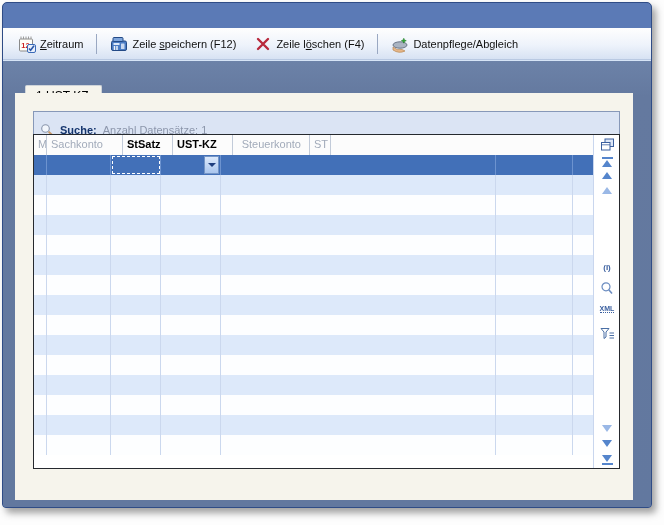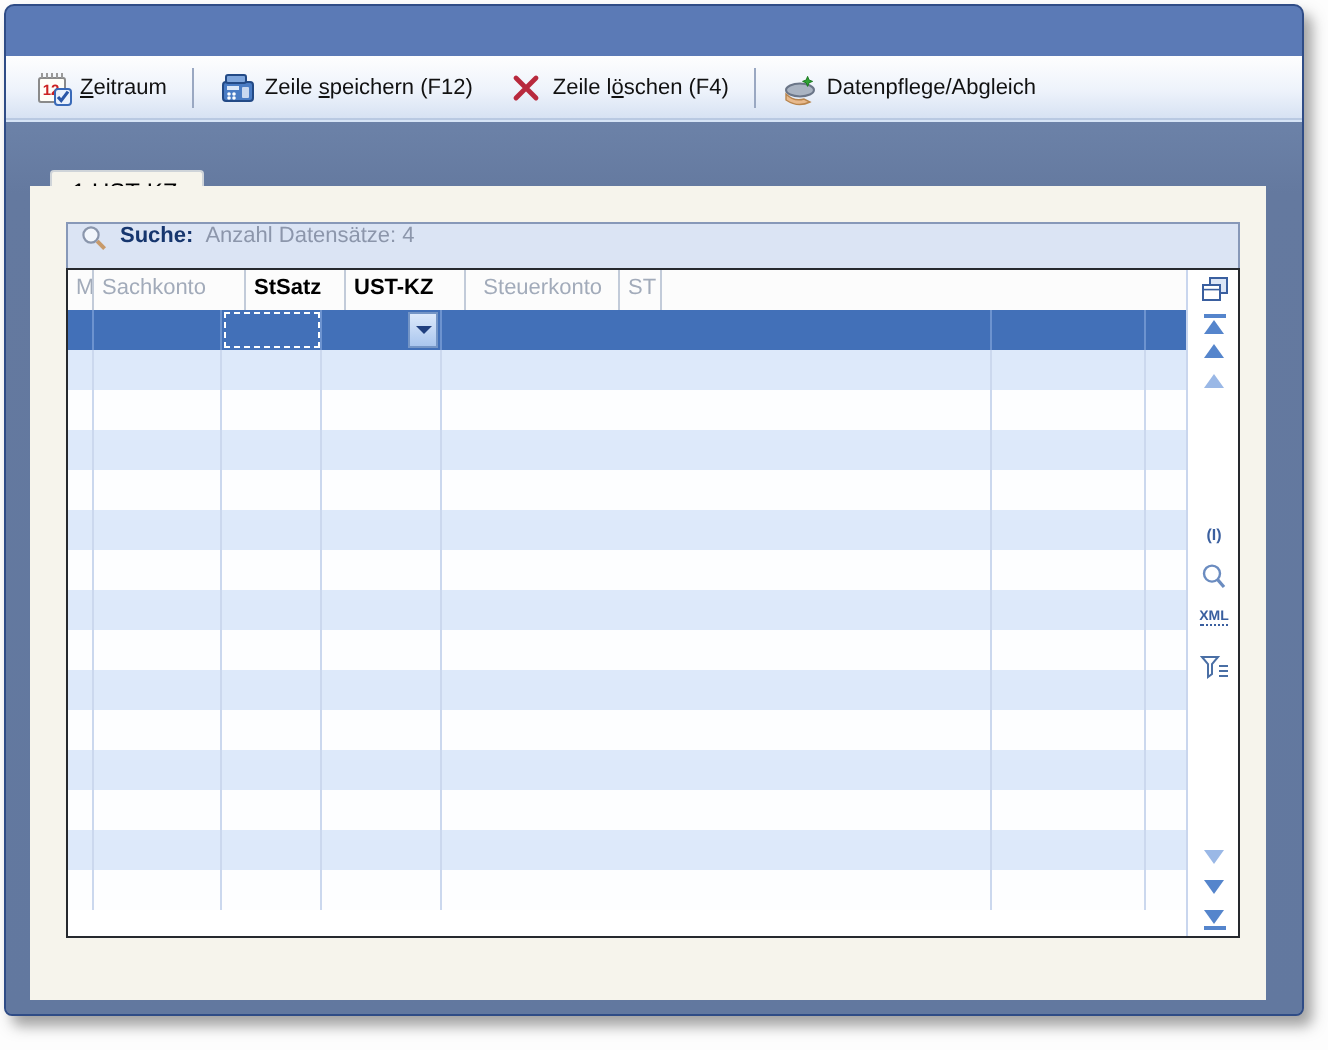--- a/index.html
+++ b/index.html
@@ -55,21 +55,21 @@
   }
   .panel {
     position:absolute; left:12px; top:32px; width:618px; height:407px;
     background:#f6f4ec;
   }
 
   
   .searchbar {
     position:absolute; left:18px; top:18px; width:587px; height:38px;
     background:#dbe4f4; border:1px solid #8798b8; border-bottom-color:#9daec8;
-    display:flex; align-items:flex-start; padding:0 6px; gap:6px;
+    display:flex; align-items:center; padding:0 6px; gap:6px;
   }
   .search-label { font-size:11px; font-weight:bold; color:#16366e; }
   .search-input { flex:1; border:0; background:transparent; outline:none;
     font-family:"Liberation Sans",sans-serif; font-size:11px; font-style:italic; color:#4a5570; }
   .search-input::placeholder { color:#8c96ab; font-style:italic; opacity:1; }
   .record-count { font-size:11px; color:#8c96ab; white-space:nowrap; }
 
   
   .grid {
     position:absolute; left:18px; top:41px; width:587px; height:335px;
@@ -164,21 +164,21 @@
       <div class="tab">1 UST-KZ</div>
 
       <div class="panel">
 
         <div class="searchbar">
           <svg width="14" height="14" viewBox="0 0 14 14">
             <circle cx="5.5" cy="5.5" r="3.8" fill="#f2f6fc" stroke="#8a96ac" stroke-width="1.1"></circle>
             <line x1="8.6" y1="8.6" x2="12.3" y2="12.3" stroke="#c89a6a" stroke-width="2"></line>
           </svg>
           <span class="search-label">Suche:</span>
-          <span class="record-count">Anzahl Datensätze: 4</span>
+          <span class="record-count">Anzahl Datensätze: 1</span>
         </div>
 
         <div class="grid">
           <div class="grid-inner">
             <div class="hrow">
               <div class="cell hcell" style="width:13px">M</div>
               <div class="cell hcell" style="width:76px">Sachkonto</div>
               <div class="cell hcell bold" style="width:50px">StSatz</div>
               <div class="cell hcell bold" style="width:60px">UST-KZ</div>
               <div class="cell hcell right" style="width:77px">Steuerkonto</div>

